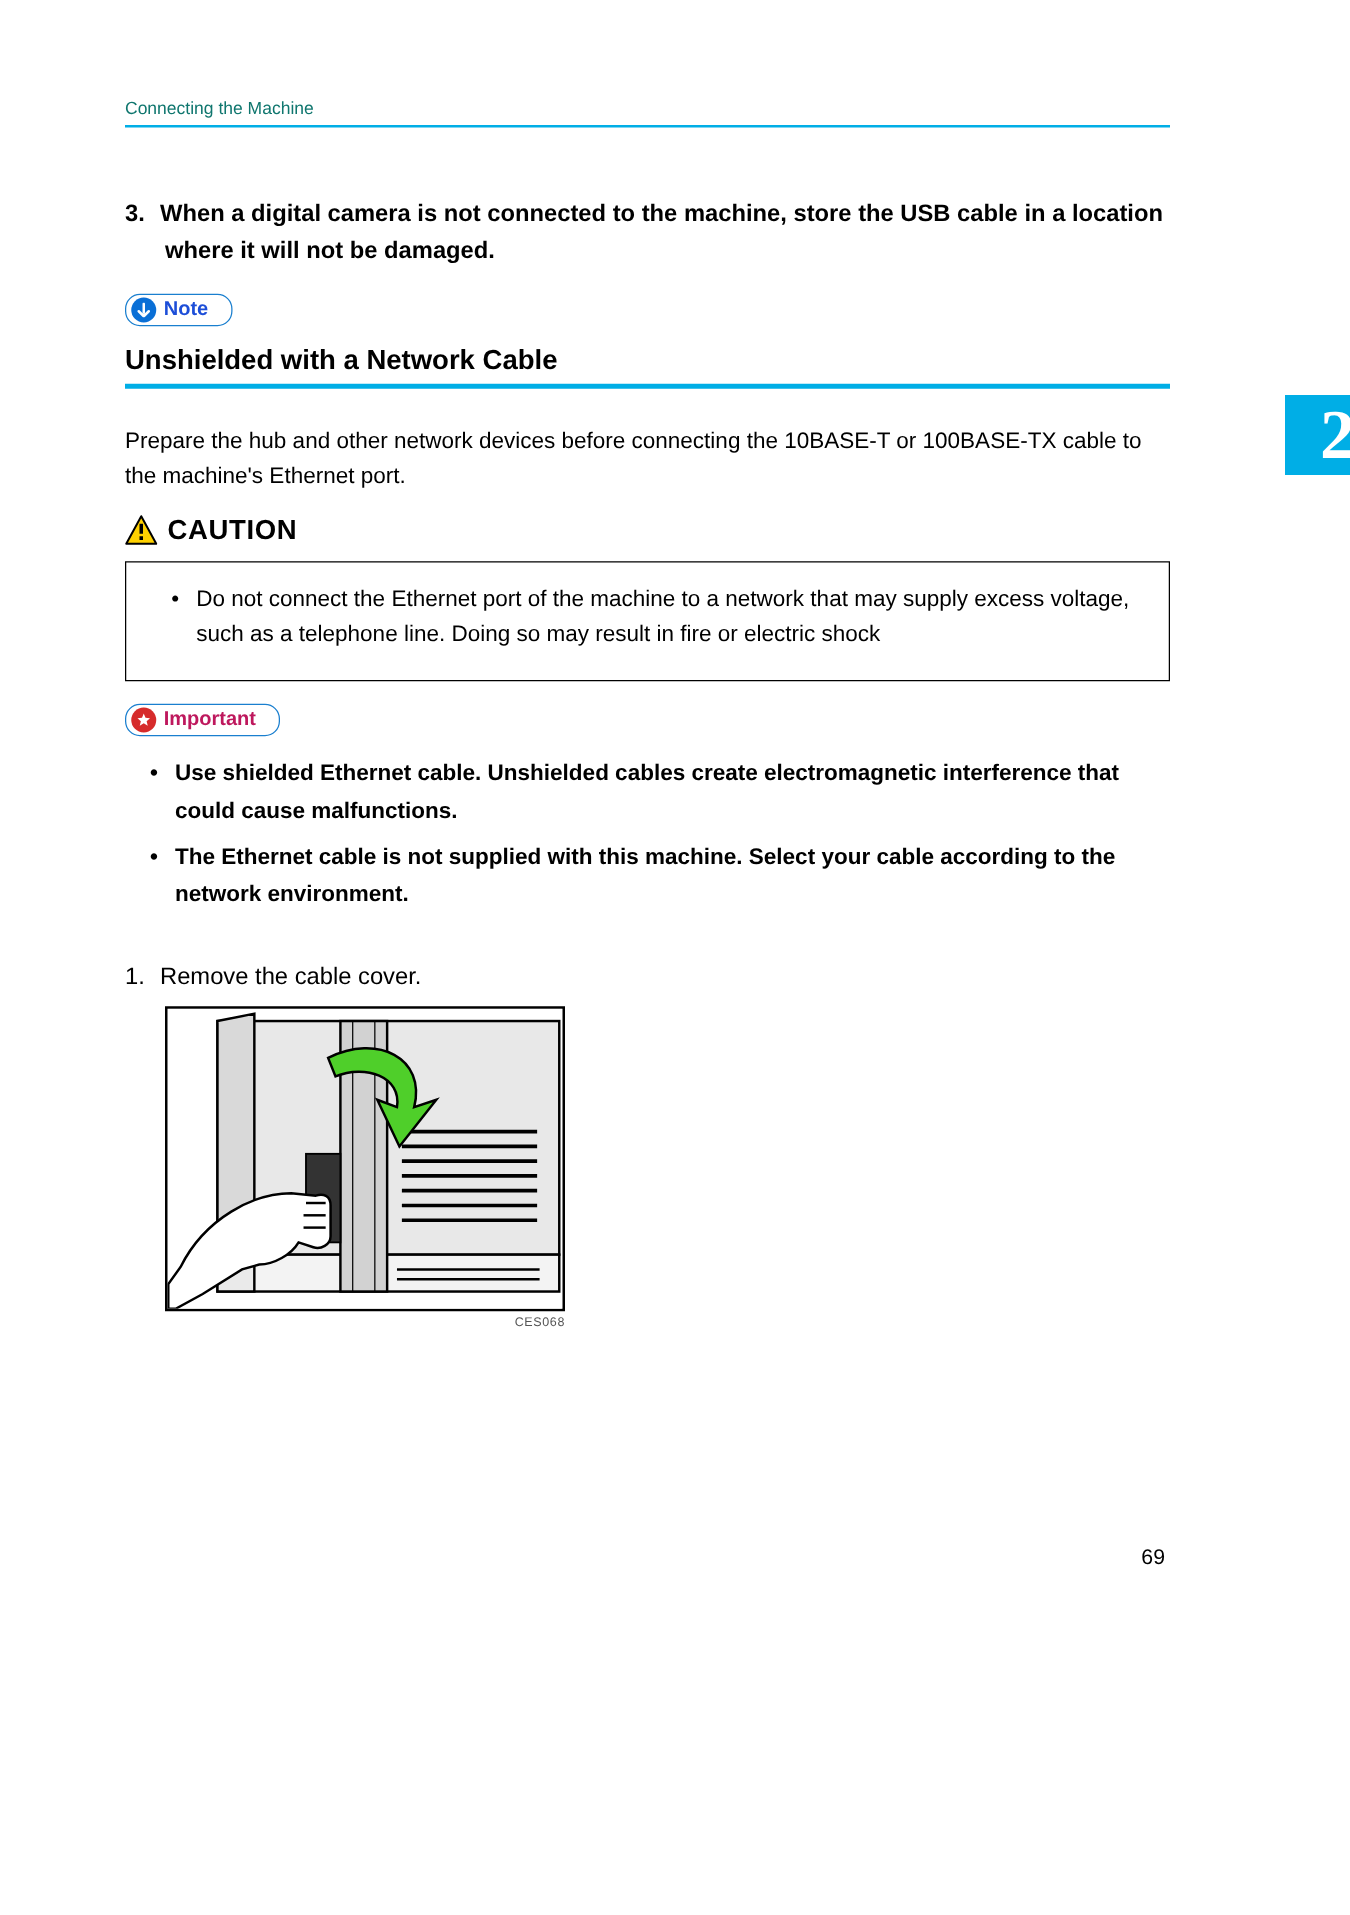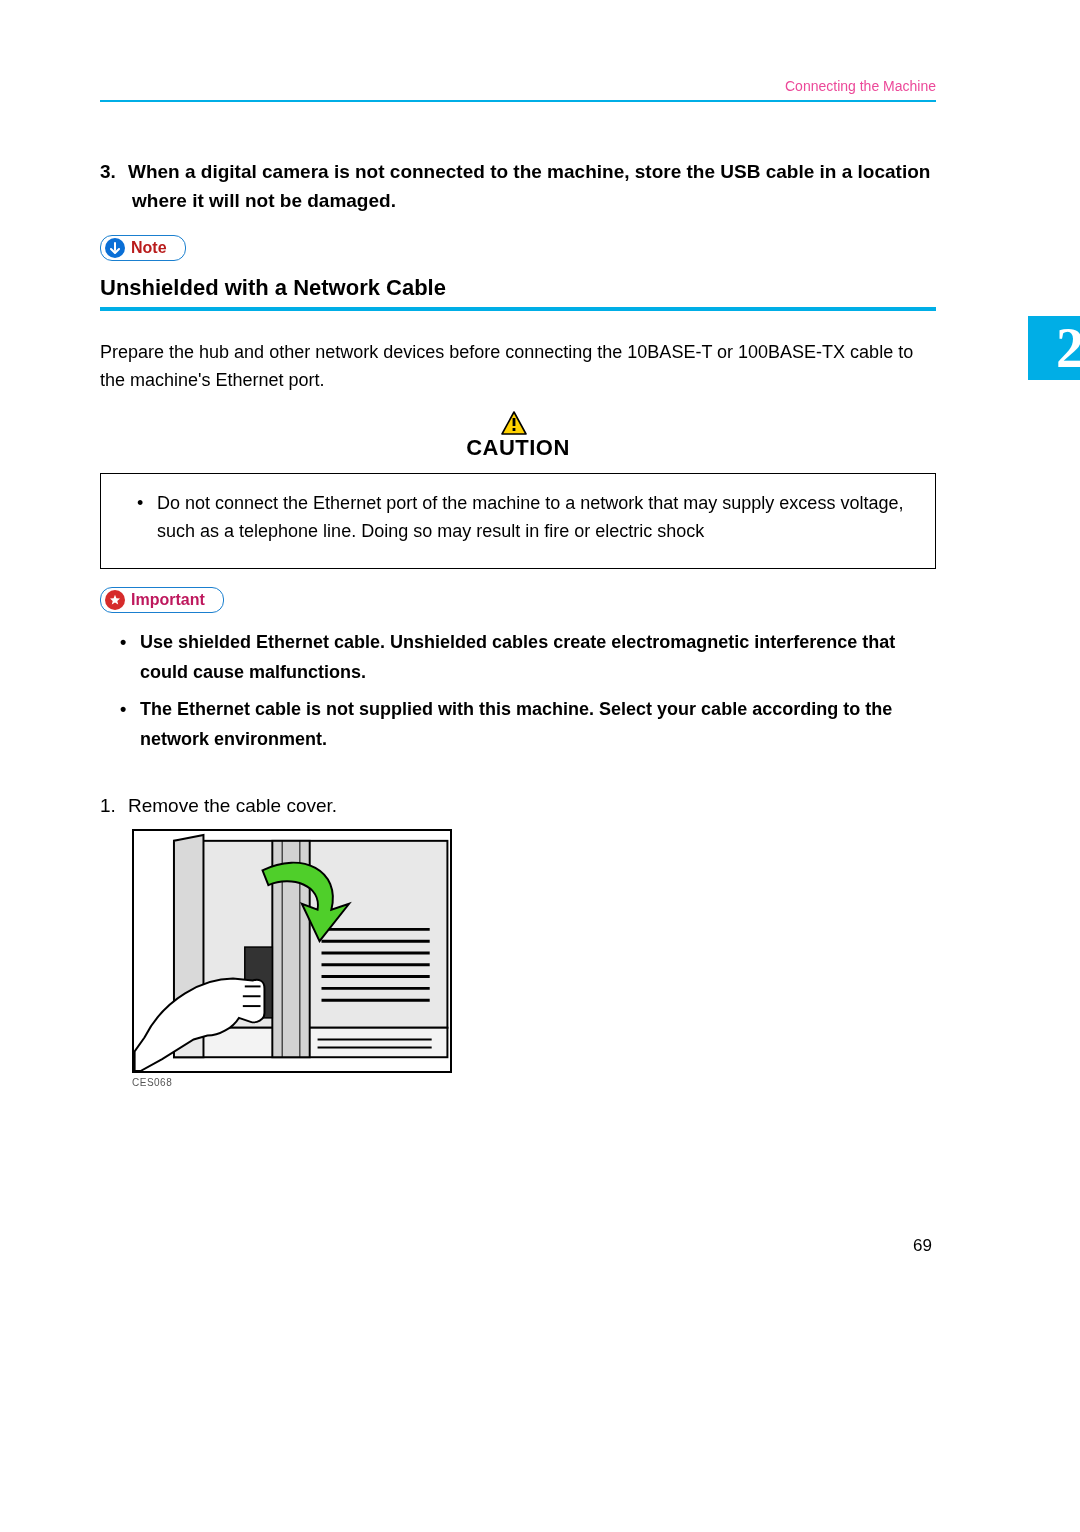--- a/index.html
+++ b/index.html
@@ -11,22 +11,22 @@
     position: relative;
   }
   .page {
     position: absolute;
     left: 100px;
     top: 78px;
     width: 836px;
   }
   .running-head {
     font-size: 14px;
-    color: #ec4899;
-    text-align: right;
+    color: #0f766e;
+    text-align: left;
     padding-bottom: 6px;
   }
   .head-rule {
     height: 2px;
     background: #00aee6;
     margin-bottom: 56px;
   }
   .num-item {
     font-weight: bold;
     font-size: 19px;
@@ -55,21 +55,21 @@
     align-items: center; justify-content: center;
     color: #fff;
     font-size: 13px;
     font-weight: bold;
     margin-right: 6px;
   }
   .circle.blue { background: #0a6fd6; }
   .circle.red  { background: #d62b2b; }
   .pill .label {
     font-weight: bold;
-    color: #b91c1c;
+    color: #1d4ed8;
     font-size: 16px;
   }
   .pill.red .label { color: #be185d; }
   ul.bullets {
     list-style: none;
     padding-left: 40px;
     margin-bottom: 40px;
   }
   ul.bullets li {
     position: relative;
@@ -95,21 +95,20 @@
   .para {
     font-size: 18px;
     line-height: 1.55;
     margin-bottom: 16px;
   }
   
   .caution-head {
     display: flex;
     align-items: center;
     margin: 10px 0 12px 0;
-    flex-direction: column;
   }
   .warn-tri {
     width: 26px; height: 24px;
     margin-right: 8px;
   }
   .caution-head .text {
     font-weight: 900;
     font-size: 22px;
     letter-spacing: 0.5px;
   }
@@ -133,20 +132,21 @@
     margin-left: -32px;
   }
   
   .figure {
     margin-left: 32px;
     width: 320px;
   }
   .figure-caption {
     font-size: 10px;
     color: #555;
+    text-align: right;
     margin-top: 4px;
     letter-spacing: 0.5px;
   }
   
   .chapter-tab {
     position: absolute;
     right: 0;
     top: 316px;
     width: 52px;
     height: 64px;

